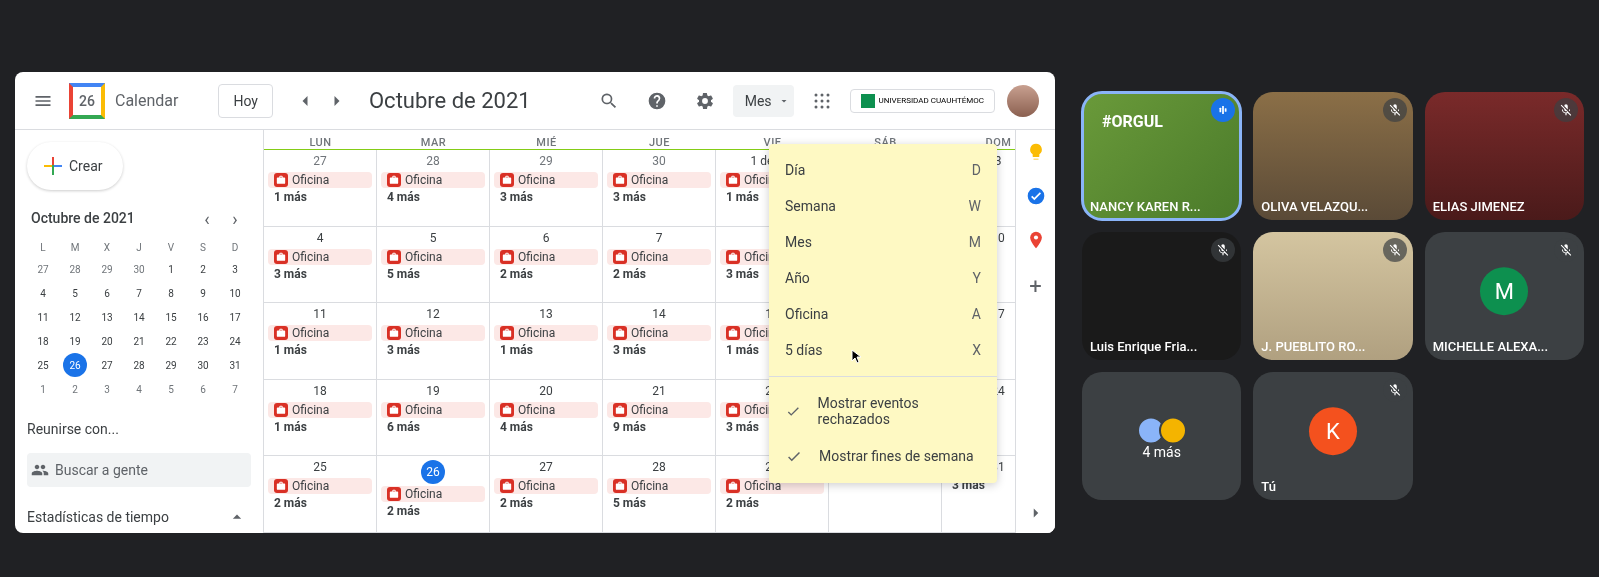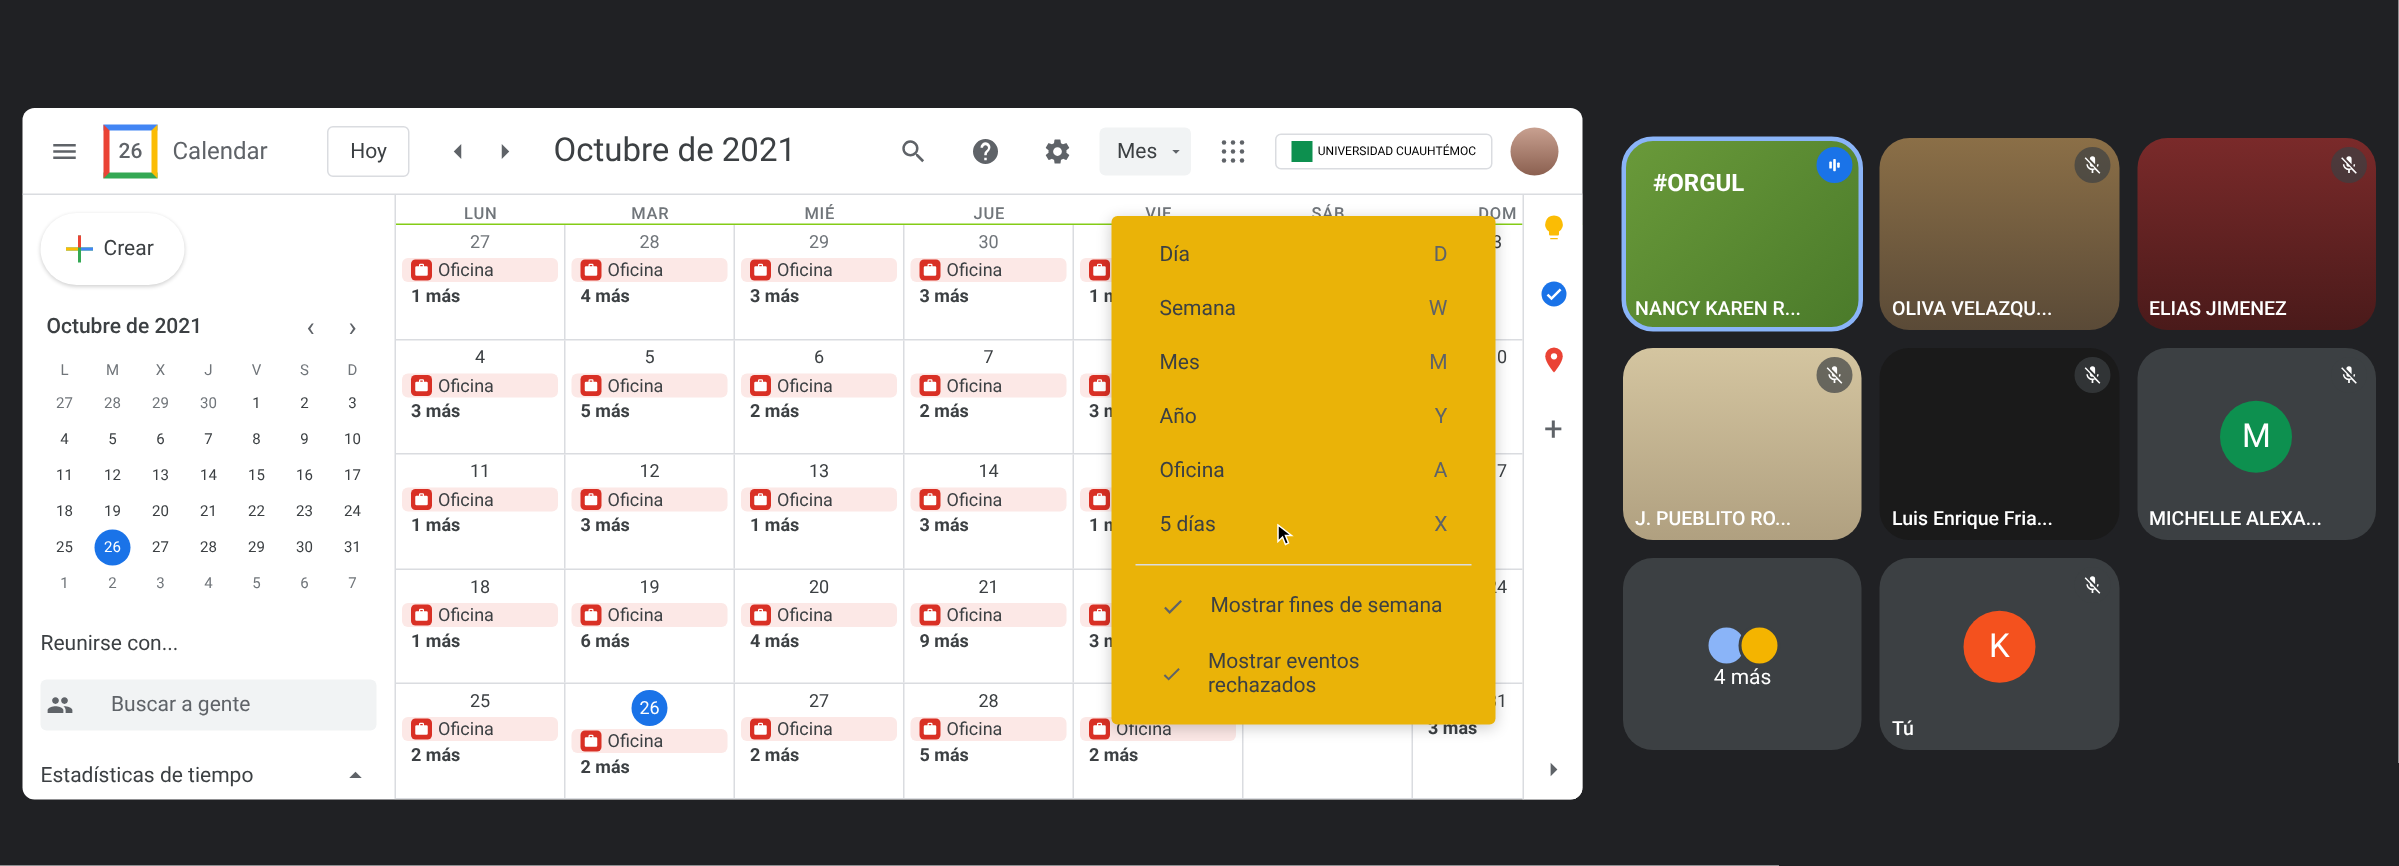--- a/index.html
+++ b/index.html
@@ -33,21 +33,21 @@
 .mini-title { font-size:14px; color:#3c4043; font-weight:500;}
 .mini-nav { display:flex; gap:4px;}
 .mini-arrow { width:24px; height:24px; display:flex;align-items:center;justify-content:center; cursor:pointer; color:#5f6368; font-size:18px;}
 .mini-grid { display:grid; grid-template-columns:repeat(7,1fr); text-align:center; font-size:10px; color:#70757a;}
 .mini-grid .mh { padding:4px 0; color:#70757a;}
 .mini-grid .md { padding:4px 0; cursor:pointer; border-radius:50%; width:24px; height:24px; margin:0 auto; display:flex;align-items:center;justify-content:center;}
 .mini-grid .md.curr { color:#3c4043;}
 .mini-grid .md.today { background:#1a73e8; color:#fff;}
 .meet-section { margin-top:16px;}
 .meet-title { font-size:14px; color:#3c4043; padding:4px 0;}
-.search-people { margin-top:12px; display:flex; align-items:center; gap:25px; padding:8px 4px; background:#f1f3f4; border-radius:4px; color:#5f6368; font-size:14px;}
+.search-people { margin-top:12px; display:flex; align-items:center; gap:6px; padding:8px 4px; background:#f1f3f4; border-radius:4px; color:#5f6368; font-size:14px;}
 .stats-row { margin-top:20px; display:flex; align-items:center; justify-content:space-between; font-size:14px; color:#3c4043; padding-right: 4px;}
 
 .main-grid { flex:1; display:flex; flex-direction:column; border-left:1px solid #dadce0; position:relative;}
 .day-headers { display:grid; grid-template-columns:repeat(7,1fr); border-bottom:1px solid #84cc16;}
 .day-h { text-align:center; font-size:11px; color:#70757a; padding:6px 0 0; font-weight:500; letter-spacing: 0.5px;}
 .weeks { display:grid; grid-template-rows:repeat(5,1fr); flex:1;}
 .week-row { display:grid; grid-template-columns:repeat(7,1fr); border-bottom:1px solid #dadce0;}
 .day-cell { border-right:1px solid #dadce0; padding:2px 4px 4px; overflow:hidden; font-size:12px;}
 .day-num { text-align:center; font-size:12px; color:#3c4043; padding:2px 0;}
 .day-num.other { color:#70757a;}
@@ -55,21 +55,21 @@
 .event-chip { background:#fce8e6; border-radius:4px; padding:1px 6px; display:flex; align-items:center; gap:4px; font-size:12px; color:#3c4043; margin-top:2px; white-space:nowrap; overflow:hidden;}
 .event-dot { width:14px; height:14px; background:#d93025; border-radius:3px; display:flex;align-items:center;justify-content:center; flex-shrink:0;}
 .event-dot svg { width:10px; height:10px;}
 .more-link { font-size:12px; color:#3c4043; font-weight:700; padding:2px 6px;}
 
 .right-rail { position:absolute; right:0; top:58px; bottom:0; width:40px; border-left:1px solid #dadce0; background:#fff; display:flex; flex-direction:column; align-items:center; padding-top:12px; gap:24px;}
 .rail-icon { width:20px; height:20px; }
 .rail-plus { width:24px;height:24px; display:flex;align-items:center;justify-content:center; color:#5f6368; font-size:22px; cursor:pointer;}
 .rail-expand { position: absolute; bottom: 8px; width:24px; height:24px; display:flex; align-items:center; justify-content:center; color:#5f6368; cursor:pointer;}
 
-.view-menu { position:absolute; top:14px; right:58px; width:256px; background:#eab308; border-radius:4px; box-shadow:0 2px 10px rgba(0,0,0,0.2); z-index:10; padding:8px 16px;}
+.view-menu { position:absolute; top:14px; right:58px; width:228px; background:#fef9c3; border-radius:4px; box-shadow:0 2px 10px rgba(0,0,0,0.2); z-index:10; padding:8px 0;}
 .vm-item { display:flex; justify-content:space-between; padding:10px 16px; font-size:14px; color:#3c4043; cursor:pointer;}
 .vm-key { color:#5f6368;}
 .vm-divider { height:1px; background:#dadce0; margin:8px 0;}
 .vm-check-item { display:flex; align-items:center; gap:16px; padding:10px 16px; font-size:14px; color:#3c4043; cursor:pointer;}
 
 .meet-panel { position:absolute; right:15px; top:92px; width:502px; display:grid; grid-template-columns:repeat(3,1fr); grid-auto-rows:128px; gap:12px;}
 .tile { background:#3c4043; border-radius:20px; position:relative; overflow:hidden;}
 .tile.active { outline:3px solid #8ab4f8; outline-offset: -2px;}
 .tile-bg-green { background: linear-gradient(135deg,#6a9a3a 0%, #4a7a2a 100%);}
 .tile-bg-books { background: linear-gradient(#8b6f47,#5a4a37);}
@@ -629,27 +629,27 @@
               <span>5 días</span>
               <span class="vm-key">X</span>
             </div>
           </div>
         <div class="vm-divider"></div>
         <div id="vm-checks">
             <div class="vm-check-item">
               <svg width="18" height="18" viewBox="0 0 24 24">
                 <path fill="#5f6368" d="M9 16.2l-3.5-3.5-1.4 1.4L9 19 20 8l-1.4-1.4z"></path>
               </svg>
-              <span>Mostrar fines de semana</span>
+              <span>Mostrar eventos rechazados</span>
             </div>
             <div class="vm-check-item">
               <svg width="18" height="18" viewBox="0 0 24 24">
                 <path fill="#5f6368" d="M9 16.2l-3.5-3.5-1.4 1.4L9 19 20 8l-1.4-1.4z"></path>
               </svg>
-              <span>Mostrar eventos rechazados</span>
+              <span>Mostrar fines de semana</span>
             </div>
           </div>
       </div>
     </div>
   </div>
 
   <div class="right-rail">
     <div class="rail-icon"><svg viewBox="0 0 24 24">
           <path fill="#fbbc04" d="M9 21h6v-1H9v1zm3-19a7 7 0 0 0-4 12.74V17a1 1 0 0 0 1 1h6a1 1 0 0 0 1-1v-2.26A7 7 0 0 0 12 2z"></path>
         </svg></div>
@@ -691,36 +691,36 @@
       <div class="tile-name">OLIVA VELAZQU...</div>
     </div>
     <div class="tile tile-bg-red">
       <div class="mic-off">
         <svg width="14" height="14" viewBox="0 0 24 24">
           <path fill="#fff" d="M19 11h-1.7c0 .74-.16 1.43-.43 2.05l1.23 1.23A6.95 6.95 0 0 0 19 11zm-4 .16V5a3 3 0 0 0-6 0v.18l6 5.98zM4.27 3L3 4.27l6 6V11a3 3 0 0 0 3 3c.23 0 .44-.03.65-.08l1.66 1.66A5.5 5.5 0 0 1 12 16.1 5.1 5.1 0 0 1 6.7 11H5c0 3.41 2.72 6.23 6 6.72V21h2v-3.28c.63-.09 1.23-.27 1.8-.52L19.73 22 21 20.73 4.27 3z"></path>
         </svg>
       </div>
       <div class="tile-name">ELIAS JIMENEZ</div>
     </div>
+    <div class="tile tile-bg-dark">
+      <div class="mic-off">
+        <svg width="14" height="14" viewBox="0 0 24 24">
+          <path fill="#fff" d="M19 11h-1.7c0 .74-.16 1.43-.43 2.05l1.23 1.23A6.95 6.95 0 0 0 19 11zm-4 .16V5a3 3 0 0 0-6 0v.18l6 5.98zM4.27 3L3 4.27l6 6V11a3 3 0 0 0 3 3c.23 0 .44-.03.65-.08l1.66 1.66A5.5 5.5 0 0 1 12 16.1 5.1 5.1 0 0 1 6.7 11H5c0 3.41 2.72 6.23 6 6.72V21h2v-3.28c.63-.09 1.23-.27 1.8-.52L19.73 22 21 20.73 4.27 3z"></path>
+        </svg>
+      </div>
+      <div class="tile-name">Luis Enrique Fria...</div>
+    </div>
     <div class="tile tile-bg-wall">
       <div class="mic-off">
         <svg width="14" height="14" viewBox="0 0 24 24">
           <path fill="#fff" d="M19 11h-1.7c0 .74-.16 1.43-.43 2.05l1.23 1.23A6.95 6.95 0 0 0 19 11zm-4 .16V5a3 3 0 0 0-6 0v.18l6 5.98zM4.27 3L3 4.27l6 6V11a3 3 0 0 0 3 3c.23 0 .44-.03.65-.08l1.66 1.66A5.5 5.5 0 0 1 12 16.1 5.1 5.1 0 0 1 6.7 11H5c0 3.41 2.72 6.23 6 6.72V21h2v-3.28c.63-.09 1.23-.27 1.8-.52L19.73 22 21 20.73 4.27 3z"></path>
         </svg>
       </div>
       <div class="tile-name">J. PUEBLITO RO...</div>
     </div>
-    <div class="tile tile-bg-dark">
-      <div class="mic-off">
-        <svg width="14" height="14" viewBox="0 0 24 24">
-          <path fill="#fff" d="M19 11h-1.7c0 .74-.16 1.43-.43 2.05l1.23 1.23A6.95 6.95 0 0 0 19 11zm-4 .16V5a3 3 0 0 0-6 0v.18l6 5.98zM4.27 3L3 4.27l6 6V11a3 3 0 0 0 3 3c.23 0 .44-.03.65-.08l1.66 1.66A5.5 5.5 0 0 1 12 16.1 5.1 5.1 0 0 1 6.7 11H5c0 3.41 2.72 6.23 6 6.72V21h2v-3.28c.63-.09 1.23-.27 1.8-.52L19.73 22 21 20.73 4.27 3z"></path>
-        </svg>
-      </div>
-      <div class="tile-name">Luis Enrique Fria...</div>
-    </div>
     <div class="tile ">
       <div class="mic-off">
         <svg width="14" height="14" viewBox="0 0 24 24">
           <path fill="#fff" d="M19 11h-1.7c0 .74-.16 1.43-.43 2.05l1.23 1.23A6.95 6.95 0 0 0 19 11zm-4 .16V5a3 3 0 0 0-6 0v.18l6 5.98zM4.27 3L3 4.27l6 6V11a3 3 0 0 0 3 3c.23 0 .44-.03.65-.08l1.66 1.66A5.5 5.5 0 0 1 12 16.1 5.1 5.1 0 0 1 6.7 11H5c0 3.41 2.72 6.23 6 6.72V21h2v-3.28c.63-.09 1.23-.27 1.8-.52L19.73 22 21 20.73 4.27 3z"></path>
         </svg>
       </div>
       <div class="avatar-circle" style="background:#0d904f">M</div>
       <div class="tile-name">MICHELLE ALEXA...</div>
     </div>
     <div class="tile ">

